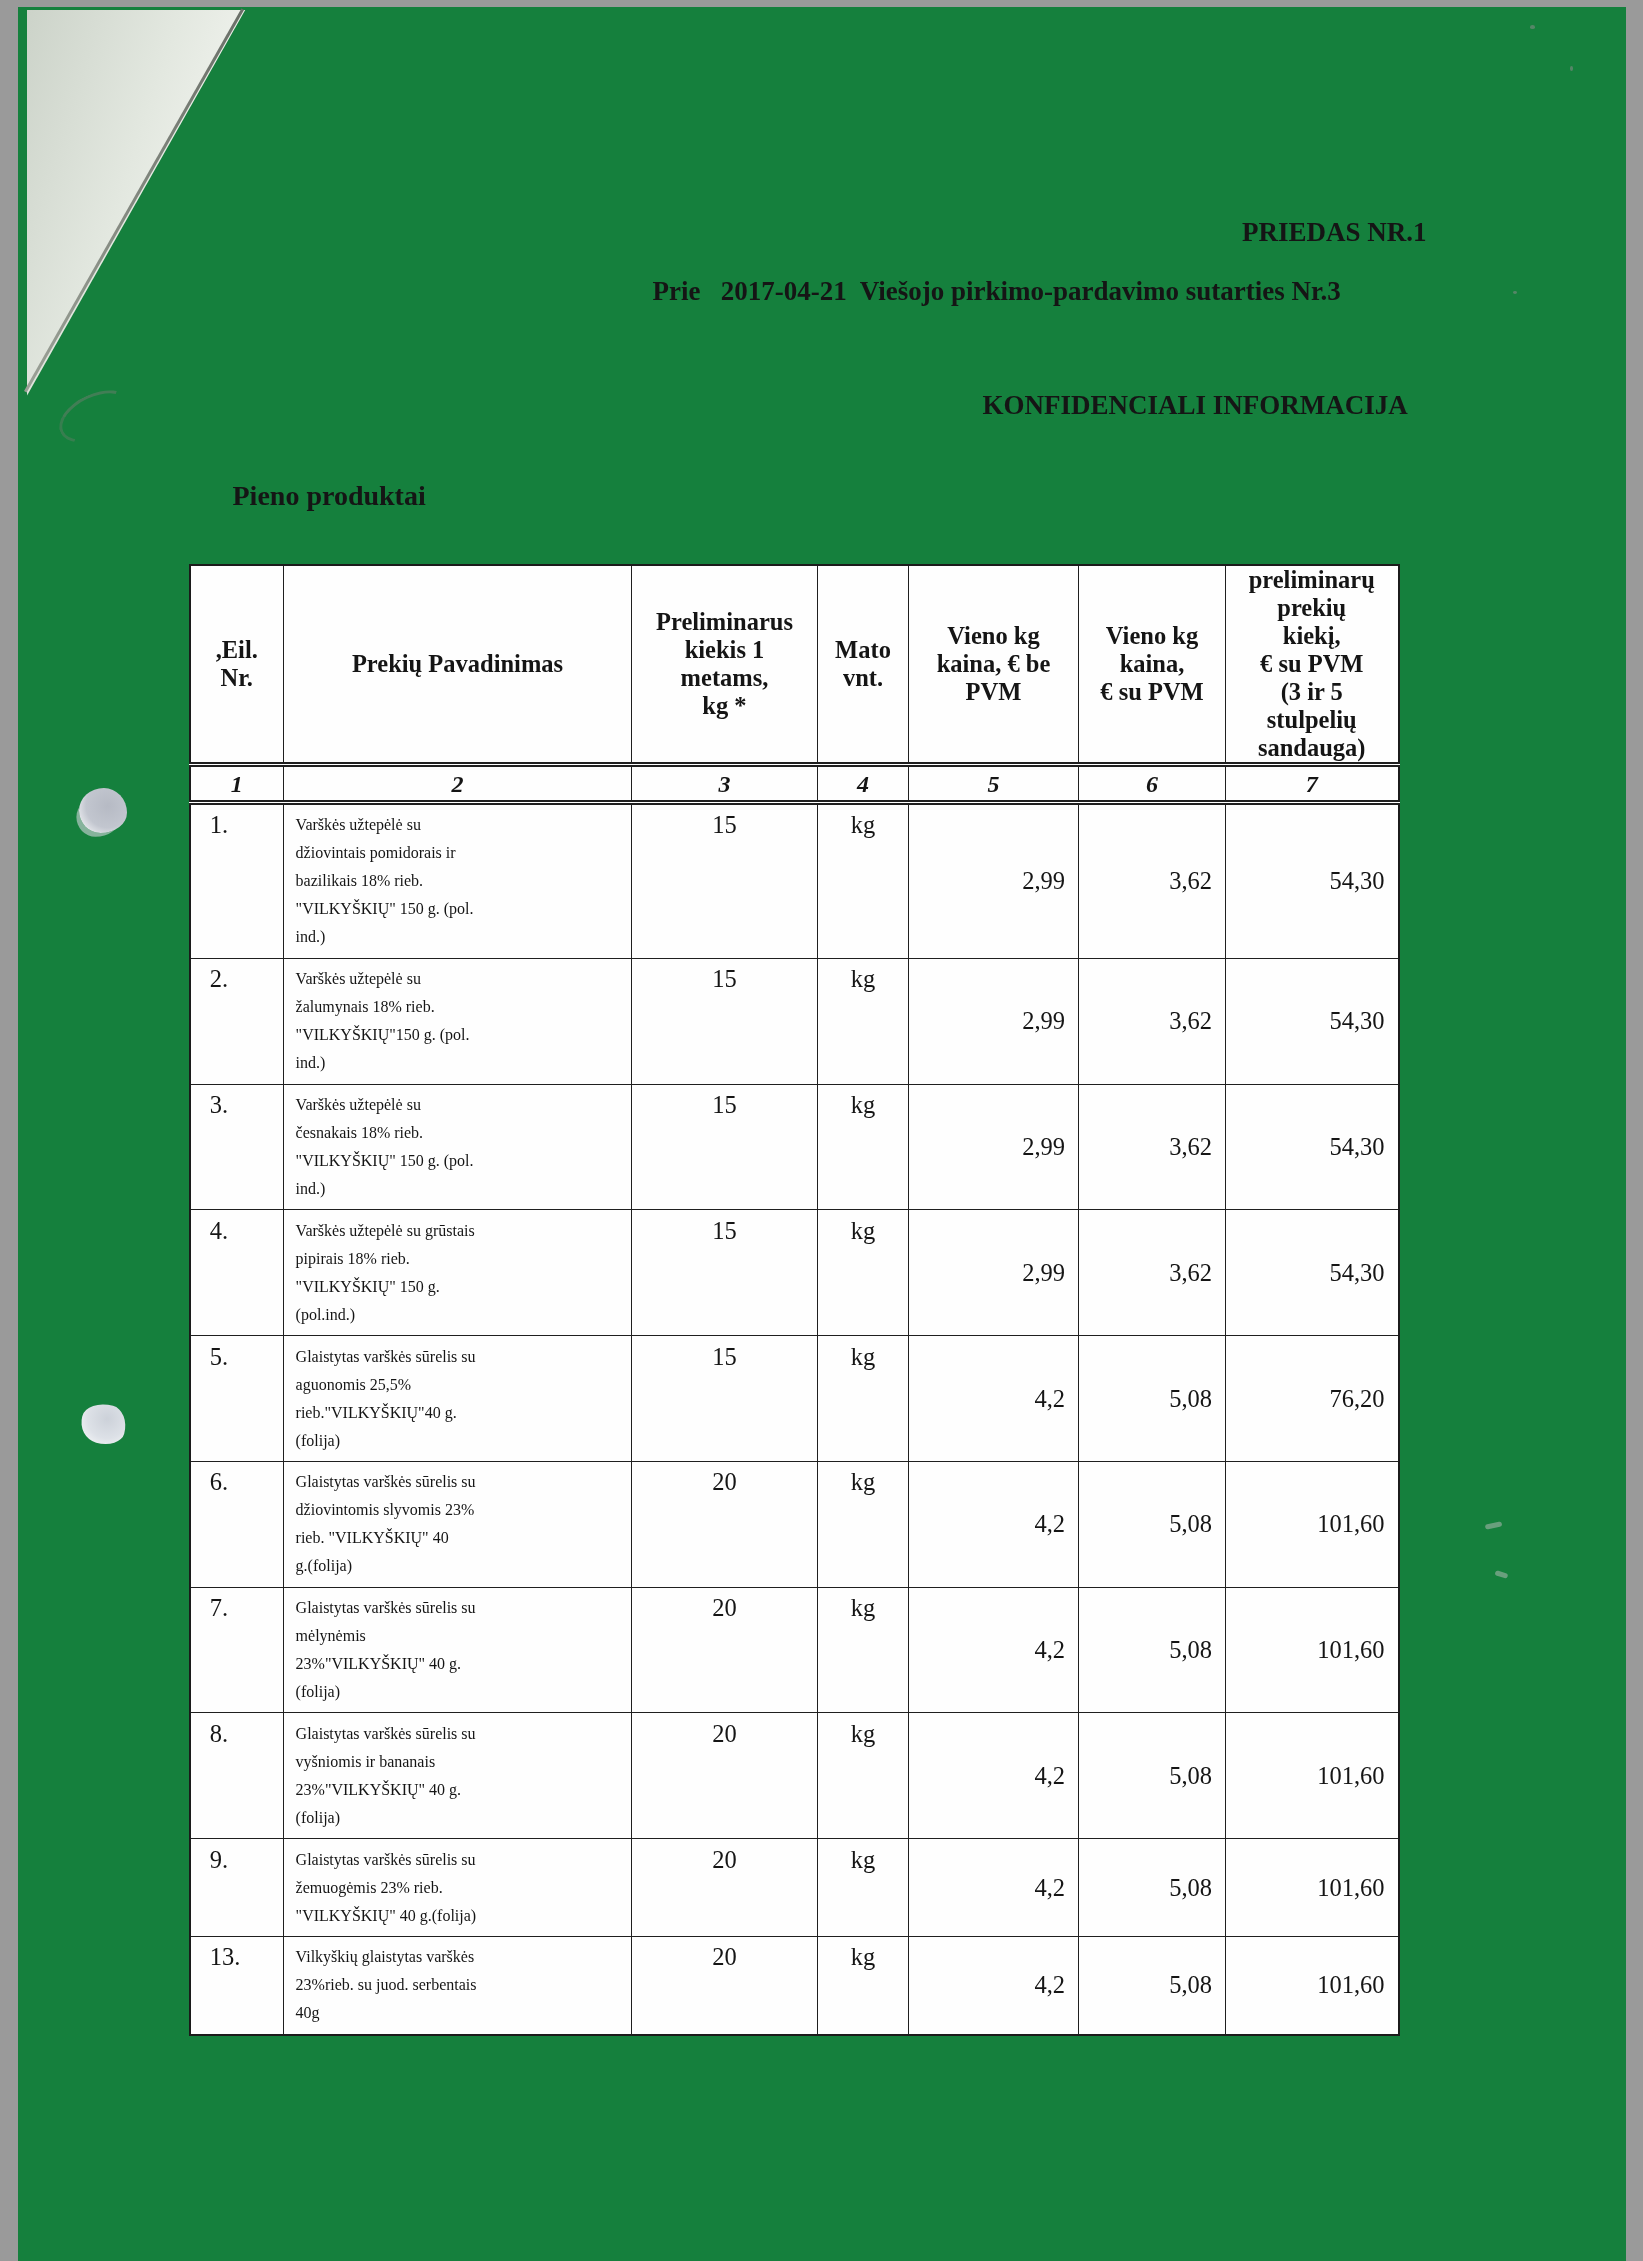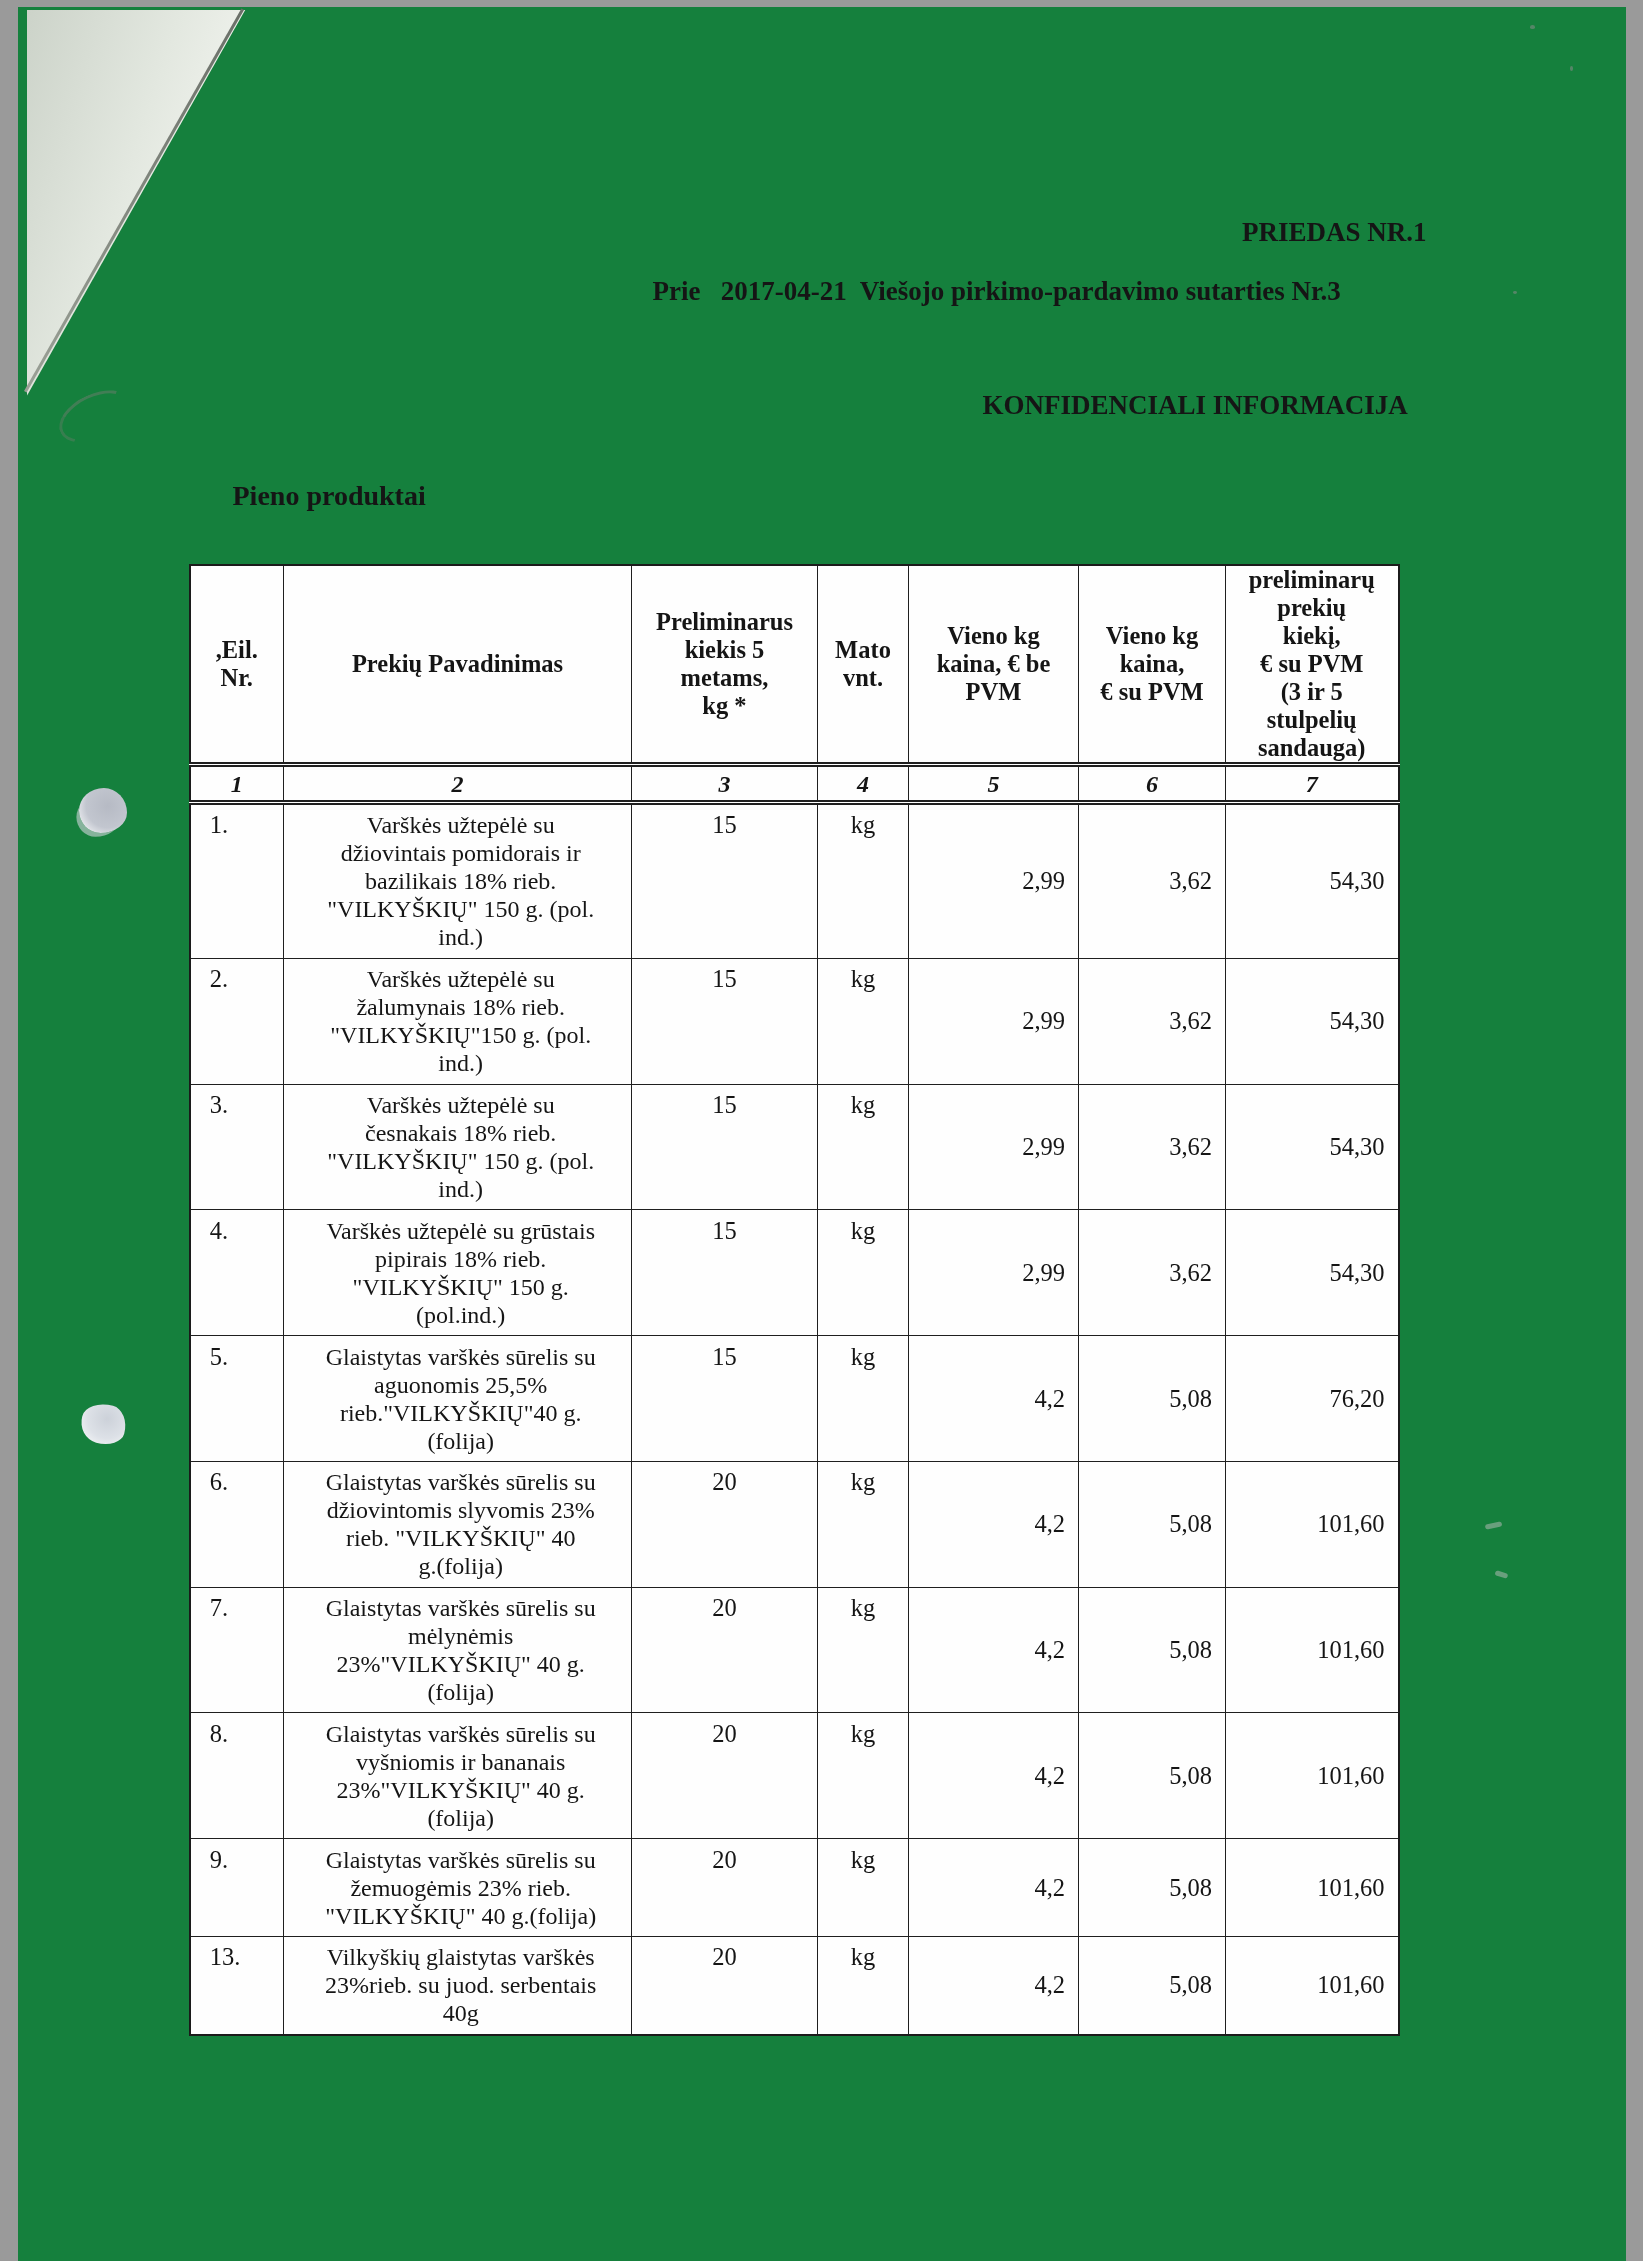--- a/index.html
+++ b/index.html
@@ -101,21 +101,21 @@
     height:31px;
     border-top:5.8px double #1f1f1f;
     border-bottom:5.8px double #1f1f1f;
     font-size:24px; font-style:italic; font-weight:bold;
     text-align:center; vertical-align:middle;
     line-height:28px;
   }
   tbody td { font-size:24.5px; }
   tbody td.col-no   { vertical-align:top; text-align:left;  padding:6.4px 0 3.9px 19.3px; }
   tbody td.col-name { vertical-align:top; padding:6.4px 5.2px 6.4px 11.6px;
-                      font-size:24px; line-height:28px; white-space:pre-line;text-align:center; }
+                      font-size:16px; line-height:28px; white-space:pre-line; }
   tbody td.col-qty  { vertical-align:top; text-align:center; padding-top:6.4px; }
   tbody td.col-unit { vertical-align:top; text-align:center; padding-top:6.4px; }
   tbody td.col-price, tbody td.col-total {
     vertical-align:middle; text-align:right; padding-right:13px;
   }
 </style>
 </head>
 <body>
 
 <div class="page">
@@ -145,21 +145,21 @@
         <col style="width:170px">
         <col style="width:147px">
       <col style="width:173px">
     </colgroup>
     <thead>
       <tr>
         <th>,Eil.
 Nr.</th>
         <th>Prekių Pavadinimas</th>
         <th>Preliminarus
-kiekis 5
+kiekis 1
 metams,
 kg *</th>
         <th>Mato
 vnt.</th>
         <th>Vieno kg
 kaina,  € be
 PVM</th>
         <th>Vieno kg
 kaina,
 € su PVM</th>

